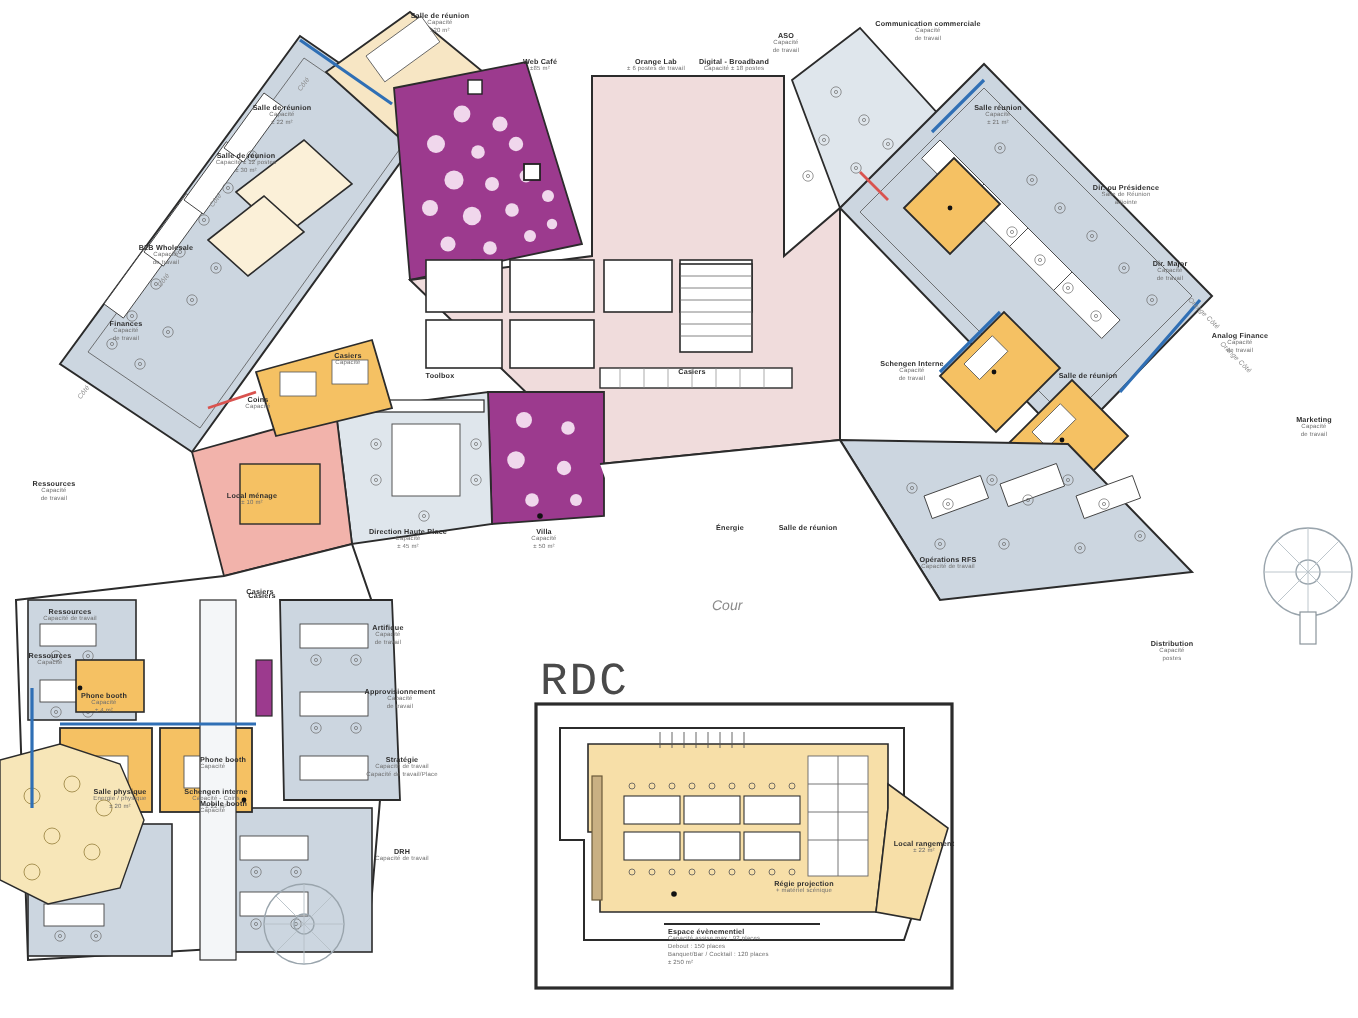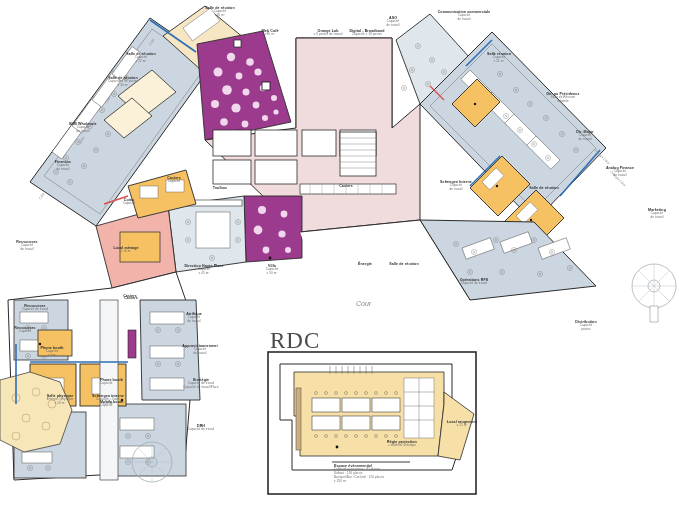--- a/index.html
+++ b/index.html
@@ -7,21 +7,21 @@
        font-family:"Liberation Sans",sans-serif;color:#3a3a3a;}
   #stage{position:relative;width:679px;height:509px;background:#fff;}
   svg{display:block;}
   .lbl{position:absolute;font-size:3.4px;line-height:1.25;color:#2e2e2e;
        text-align:center;letter-spacing:.1px;white-space:nowrap;}
   .lbl b{font-weight:bold;font-size:3.6px;display:block;}
   .lbl i{font-style:normal;display:block;color:#6d6d6d;font-size:3px;}
   .lbl.left{text-align:left;}
   .cour{position:absolute;font-style:italic;font-size:7px;color:#8a8a8a;}
   .rdc-title{position:absolute;font-size:23px;color:#4a4a4a;letter-spacing:1px;
-             font-family:Liberation Serif, serif;}
+             font-family:Liberation Mono, monospace;}
   .rot{transform-origin:0 0;}
 </style>
 </head>
 <body>
 
 <div id="stage">
 
   <svg width="679" height="509" viewBox="0 0 679 509">
     <defs>
       <g id="deskcluster">

